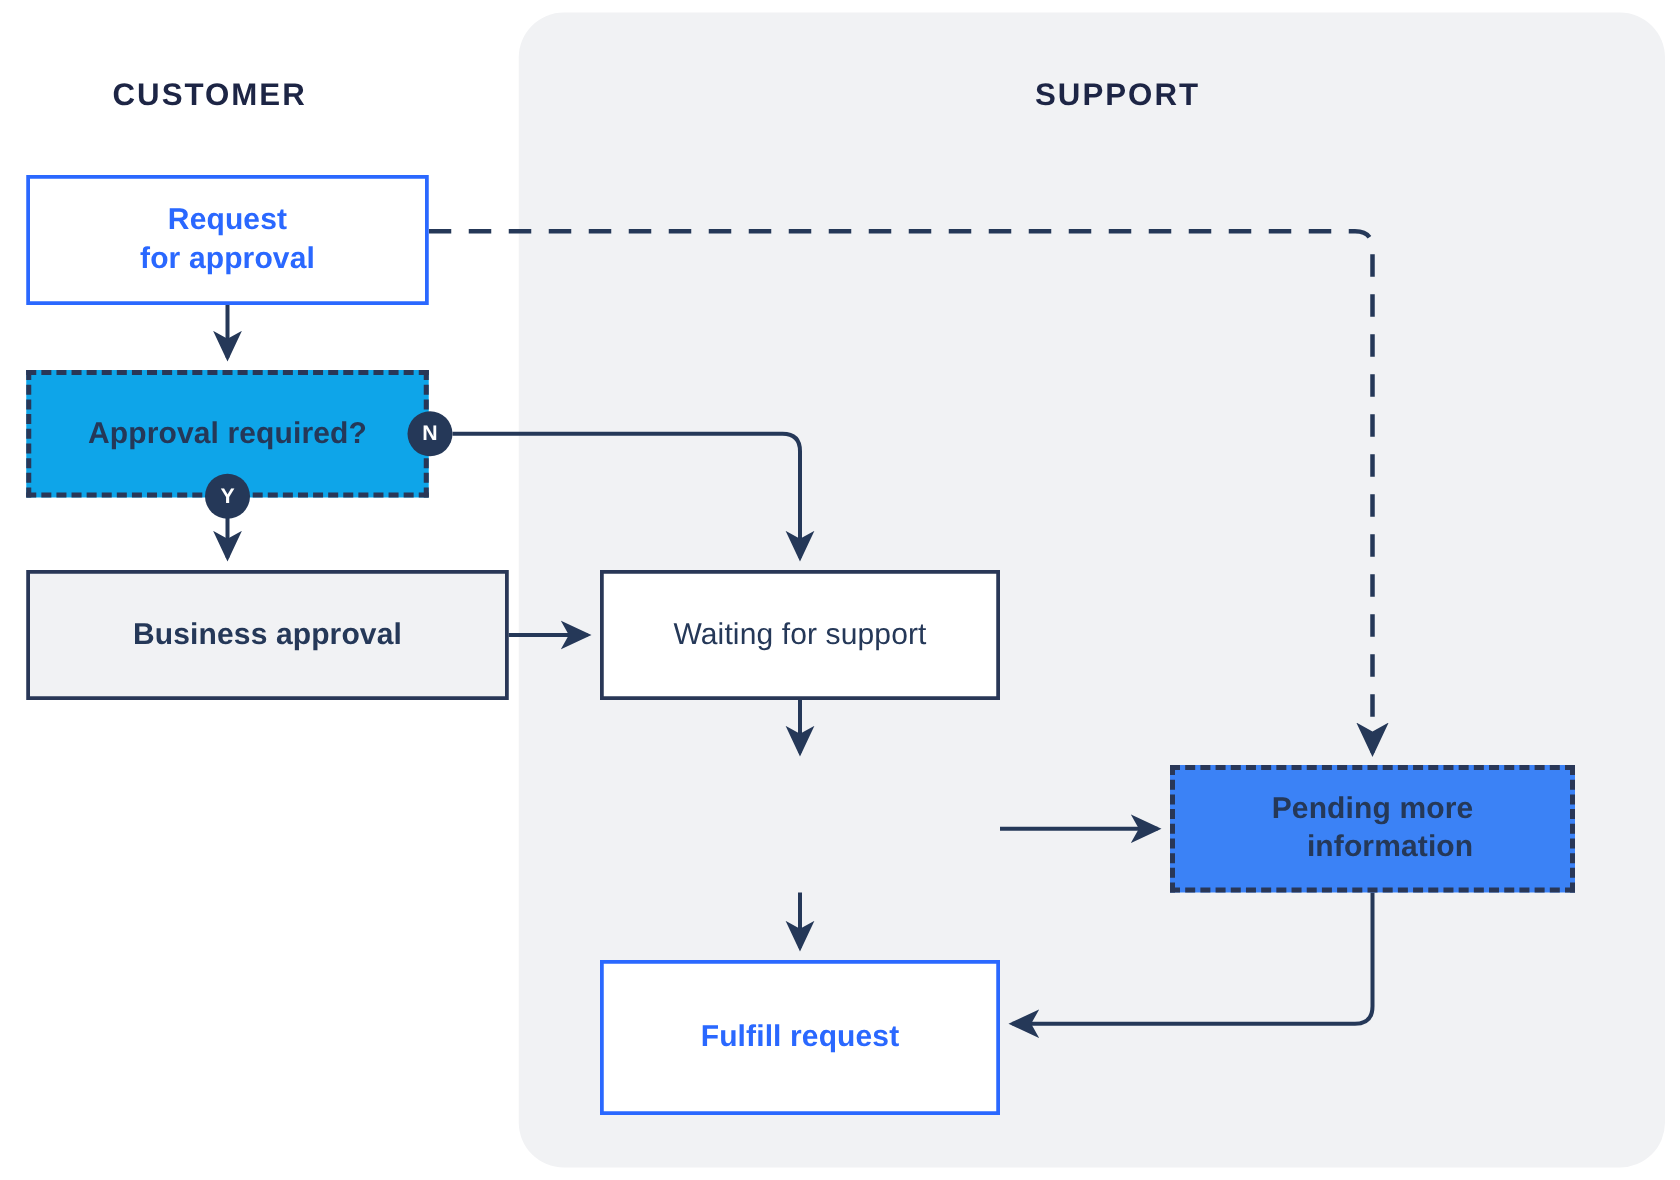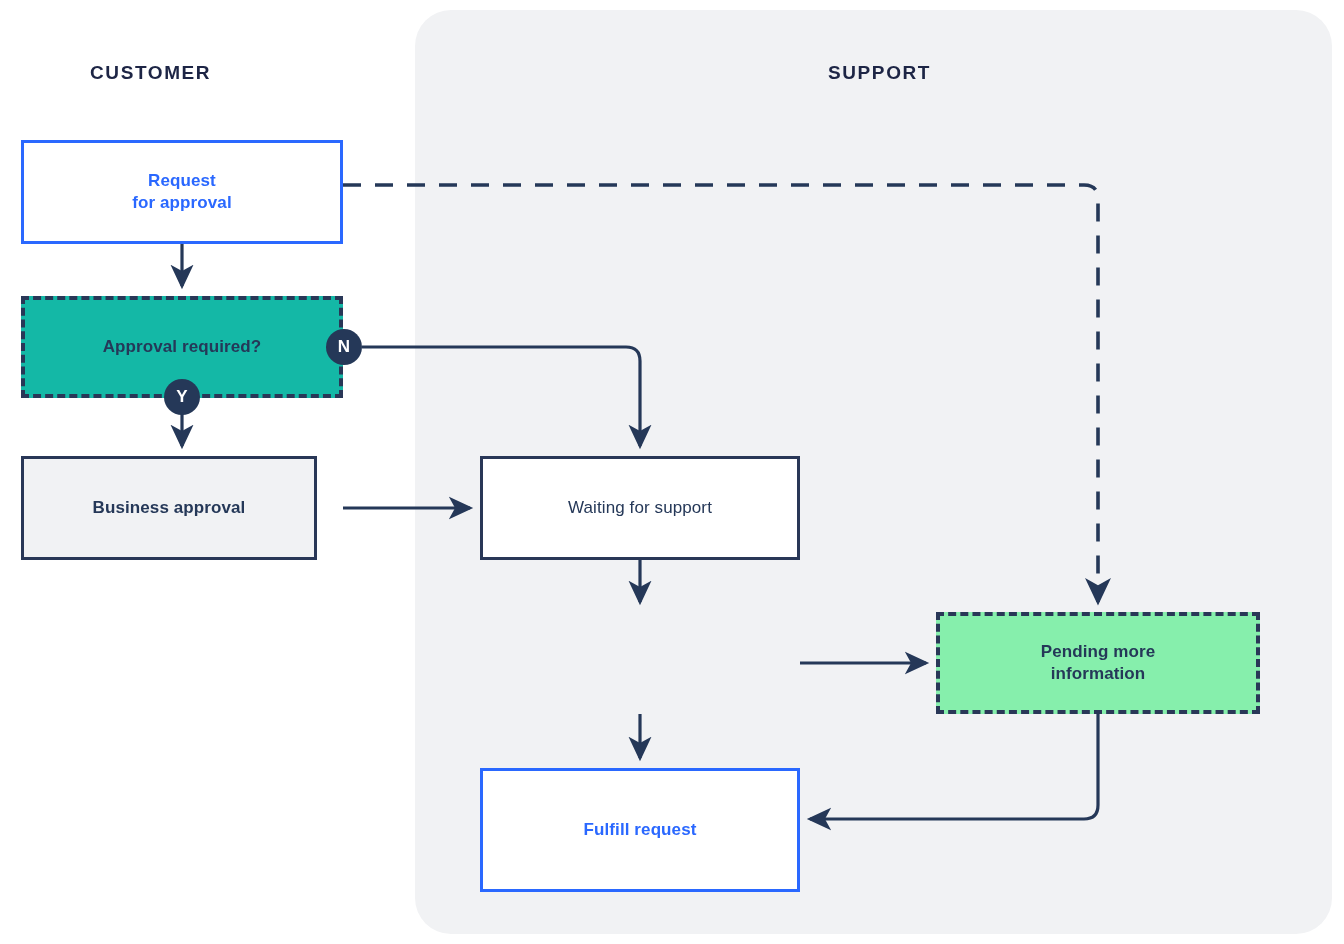--- a/index.html
+++ b/index.html
@@ -24,21 +24,21 @@
     position: absolute;
     left: 415px;
     top: 10px;
     width: 917px;
     height: 924px;
     background: #f1f2f4;
     border-radius: 36px;
   }
   .lane-title {
     position: absolute;
-    font-size: 19px;
+    font-size: 25px;
     font-weight: bold;
     letter-spacing: 1.6px;
     color: #1d2545;
     white-space: nowrap;
   }
   #lane-title-customer { left: 90px; top: 62px; }
   #lane-title-support  { left: 828px; top: 62px; }
 
   svg#wires {
     position: absolute;
@@ -50,21 +50,21 @@
   }
 
   .node {
     position: absolute;
     box-sizing: border-box;
     display: flex;
     align-items: center;
     justify-content: center;
     text-align: center;
     line-height: 1.28;
-    font-size: 17px;
+    font-size: 24px;
     color: #253858;
     letter-spacing: 0.1px;
   }
   .node.solid-blue {
     border: 3px solid #2a68ff;
     background: #ffffff;
     color: #2a68ff;
     font-weight: bold;
   }
   .node.solid-dark {
@@ -74,34 +74,35 @@
     font-weight: bold;
   }
   .node.solid-white {
     border: 3px solid #293757;
     background: #ffffff;
     color: #253858;
     font-weight: normal;
   }
   .node.dashed-dark {
     border: 4px dashed #293757;
-    background: #14b8a6;
+    background: #0ea5e9;
     color: #253858;
     font-weight: bold;
   }
   .node.dashed-white {
     border: 4px dashed #293757;
-    background: #86efac;
+    background: #3b82f6;
     color: #253858;
     font-weight: bold;
+    text-align: right;
   }
 
   #node-request   { left: 21px;  top: 140px; width: 322px; height: 104px; }
   #node-approval  { left: 21px;  top: 296px; width: 322px; height: 102px; }
-  #node-business  { left: 21px;  top: 456px; width: 296px; height: 104px; }
+  #node-business  { left: 21px;  top: 456px; width: 386px; height: 104px; }
   #node-waiting   { left: 480px; top: 456px; width: 320px; height: 104px; }
   #node-assign    { left: 480px; top: 612px; width: 320px; height: 102px; }
   #node-pending   { left: 936px; top: 612px; width: 324px; height: 102px; }
   #node-fulfill   { left: 480px; top: 768px; width: 320px; height: 124px; }
 
   .branch-badge {
     position: absolute;
     width: 36px;
     height: 36px;
     border-radius: 50%;

